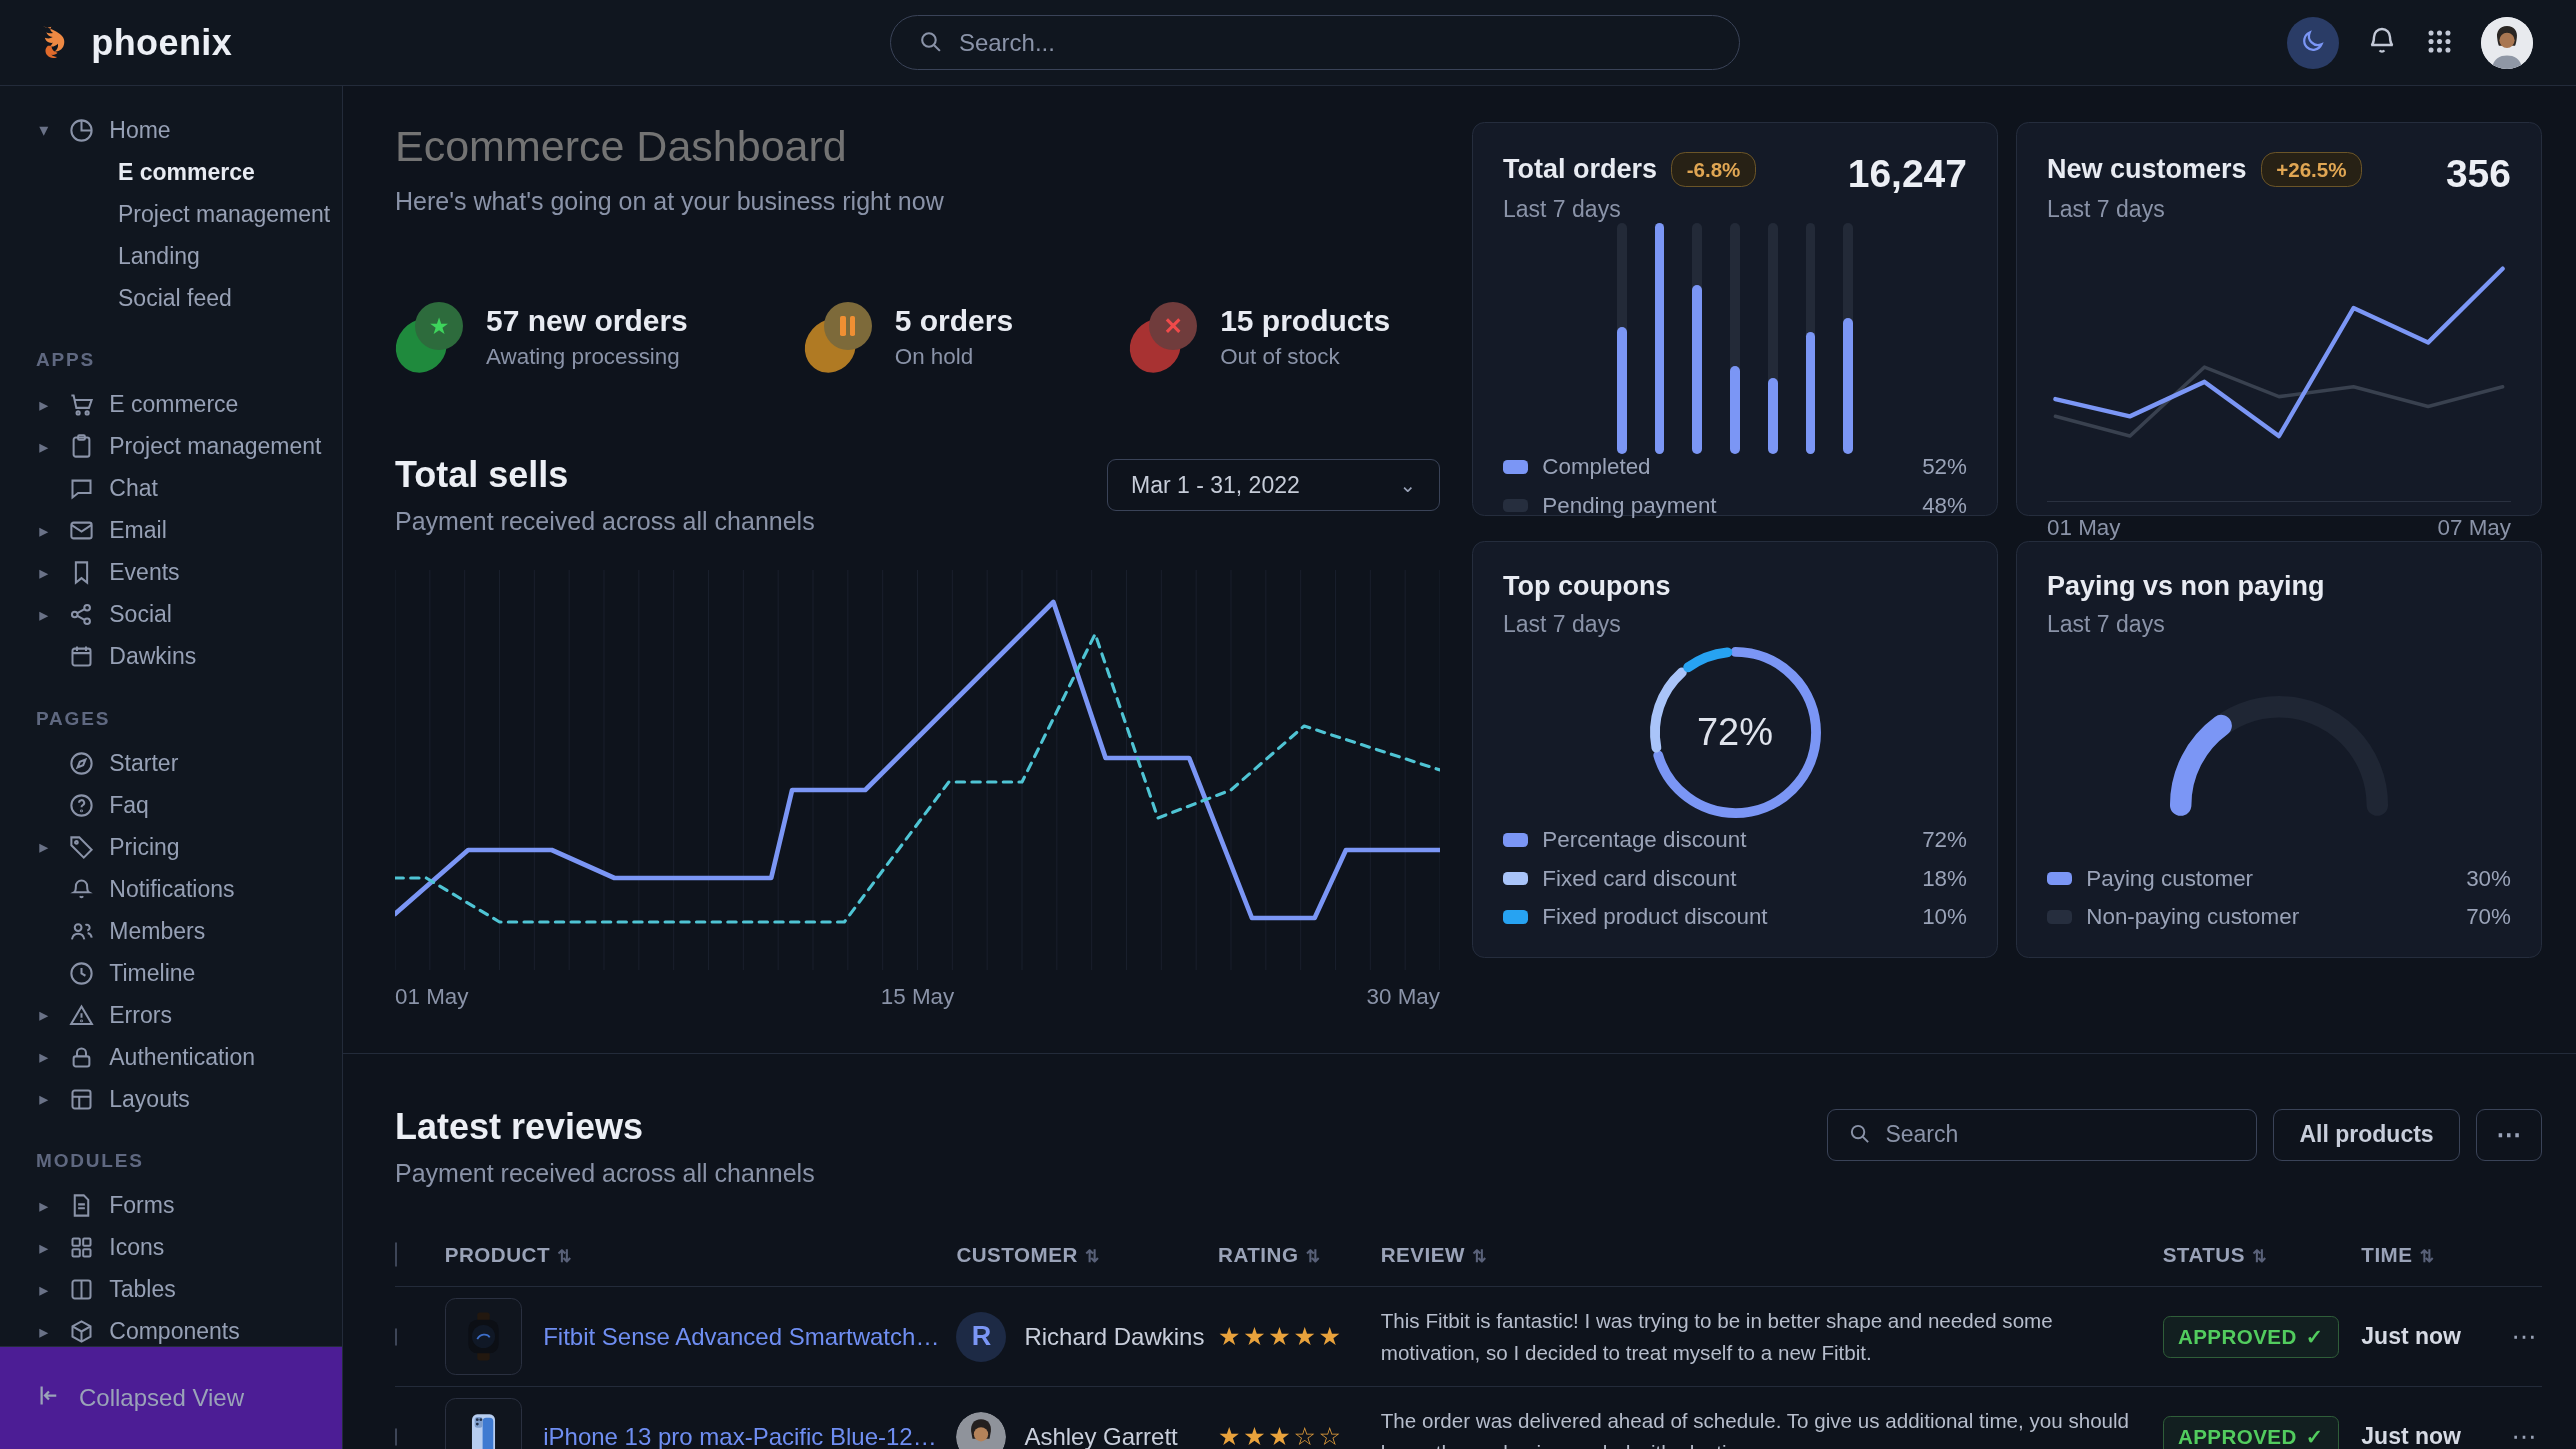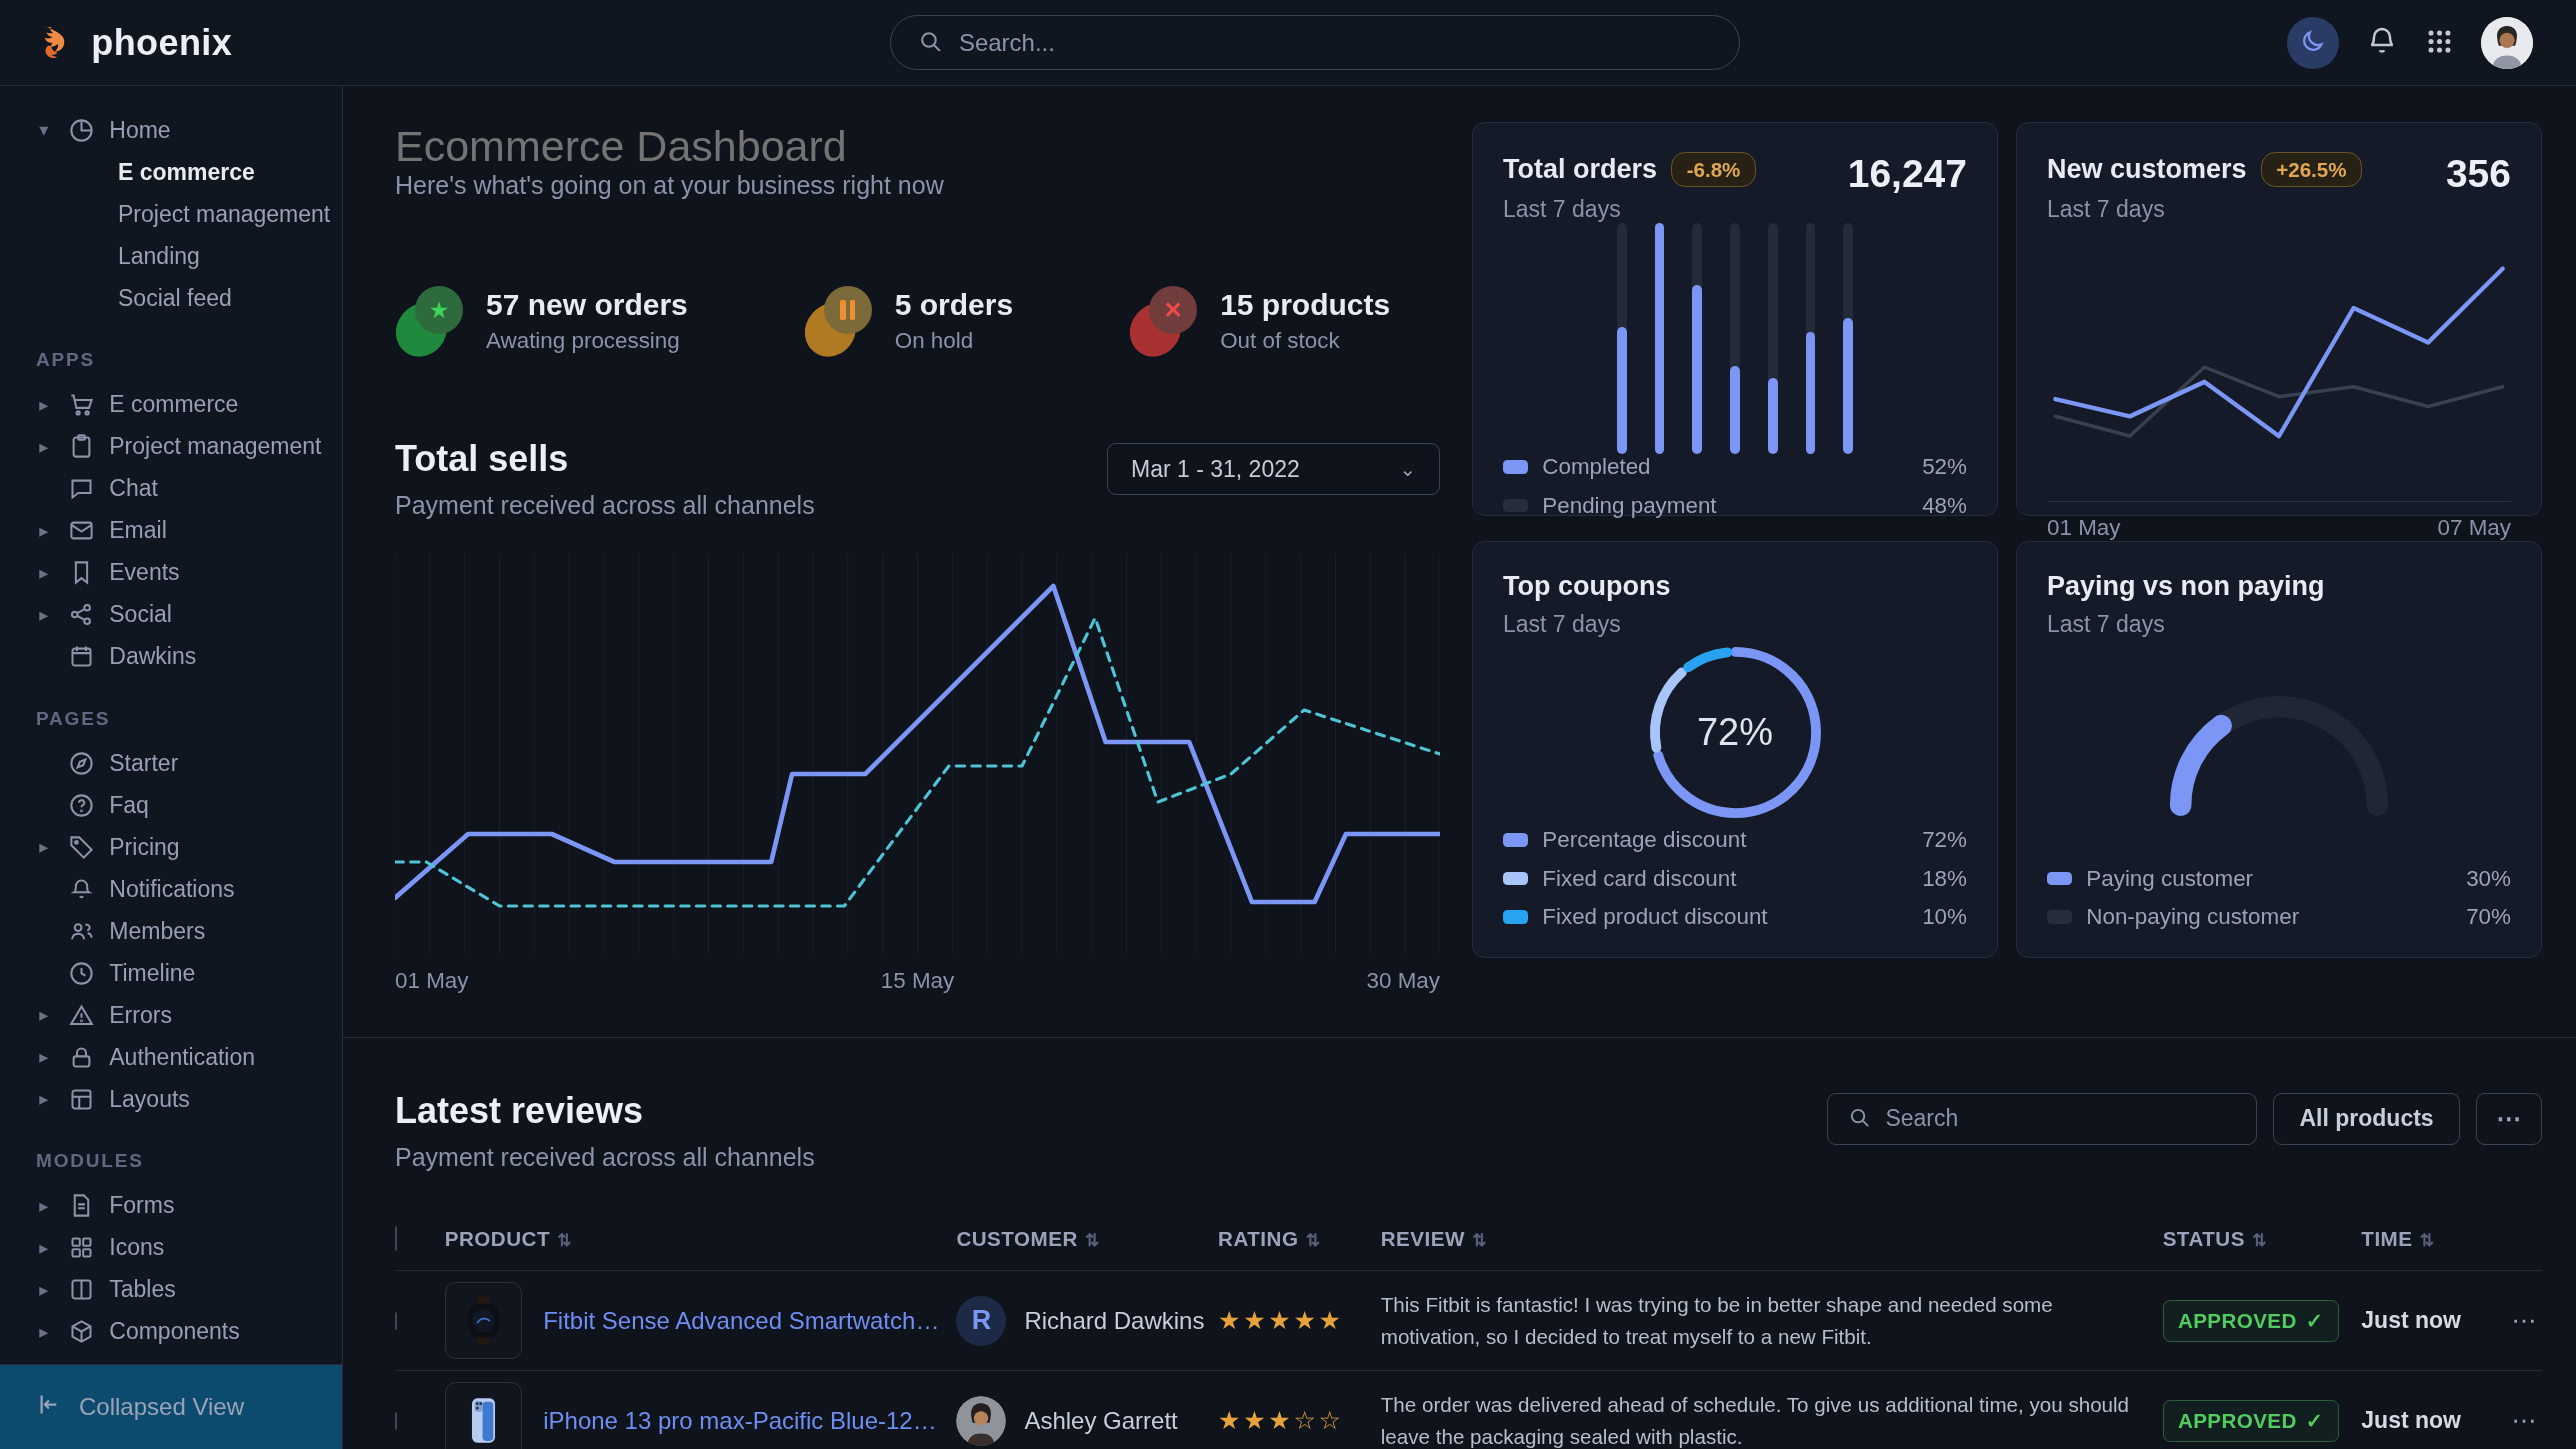--- a/index.html
+++ b/index.html
@@ -39,31 +39,31 @@
   .caret { width:19.7px; font-size:18px; color:#6a7287; flex:none; text-align:center; }
   .ic { width:27px; height:27px; flex:none; color:#8a93a8; }
   .side-label { white-space:nowrap; }
   .sub-item { padding-left:118px; height:42px; display:flex; align-items:center; cursor:pointer; color:#98a1b5; }
   .sub-item.active { color:#e8ebf2; font-weight:700; }
   .section-title {
     padding:30px 0 12.5px 36px; font-size:19px; letter-spacing:1.8px;
     color:#5f6880; font-weight:700;
   }
   .side-footer {
-    position:absolute; left:0; right:0; bottom:0; height:85px;
+    position:absolute; left:0; right:0; bottom:0; height:103px;
     border-top:0.9px solid #232b3a; display:flex; align-items:center; gap:16px;
-    padding-left:36px; color:#9aa3b8; font-size:24px; cursor:pointer; background:#0c4a6e;
+    padding-left:36px; color:#9aa3b8; font-size:24px; cursor:pointer; background:#4c1d95;
   }
   
   .main { margin-left:343px; padding:36px 34px 0 52px; }
   .top-row { display:flex; gap:32px; }
   .left-col { flex:1; min-width:0; }
   .right-col { width:1070px; flex:none; display:grid; grid-template-columns:1fr 1fr; grid-template-rows:394px 417px; gap:25px 18px; }
   h1.page-title { font-size:43px; font-weight:400; color:#737373; }
-  .page-sub { margin-top:0; font-size:25px; color:#8a93a8; }
+  .page-sub { margin-top:16px; font-size:25px; color:#8a93a8; }
   
   .stats-row { display:flex; gap:116px; margin-top:86px; }
   .stat { display:flex; align-items:center; gap:23px; }
   .blobwrap { width:68px; height:70px; position:relative; flex:none; }
   .blob { position:absolute; left:0; bottom:0; width:52px; height:52px; border-radius:61% 39% 55% 45% / 55% 48% 52% 45%; transform:rotate(-18deg); }
   .blob-circle { position:absolute; right:0; top:0; width:48px; height:48px; border-radius:50%; display:flex; align-items:center; justify-content:center; font-size:23px; }
   .stat-value { font-size:30px; font-weight:800; color:#e8ebf2; }
   .stat-cap { font-size:22.4px; color:#8a93a8; margin-top:5.4px; }
   
   .ts-header { margin-top:82px; display:flex; align-items:flex-start; justify-content:space-between; }

